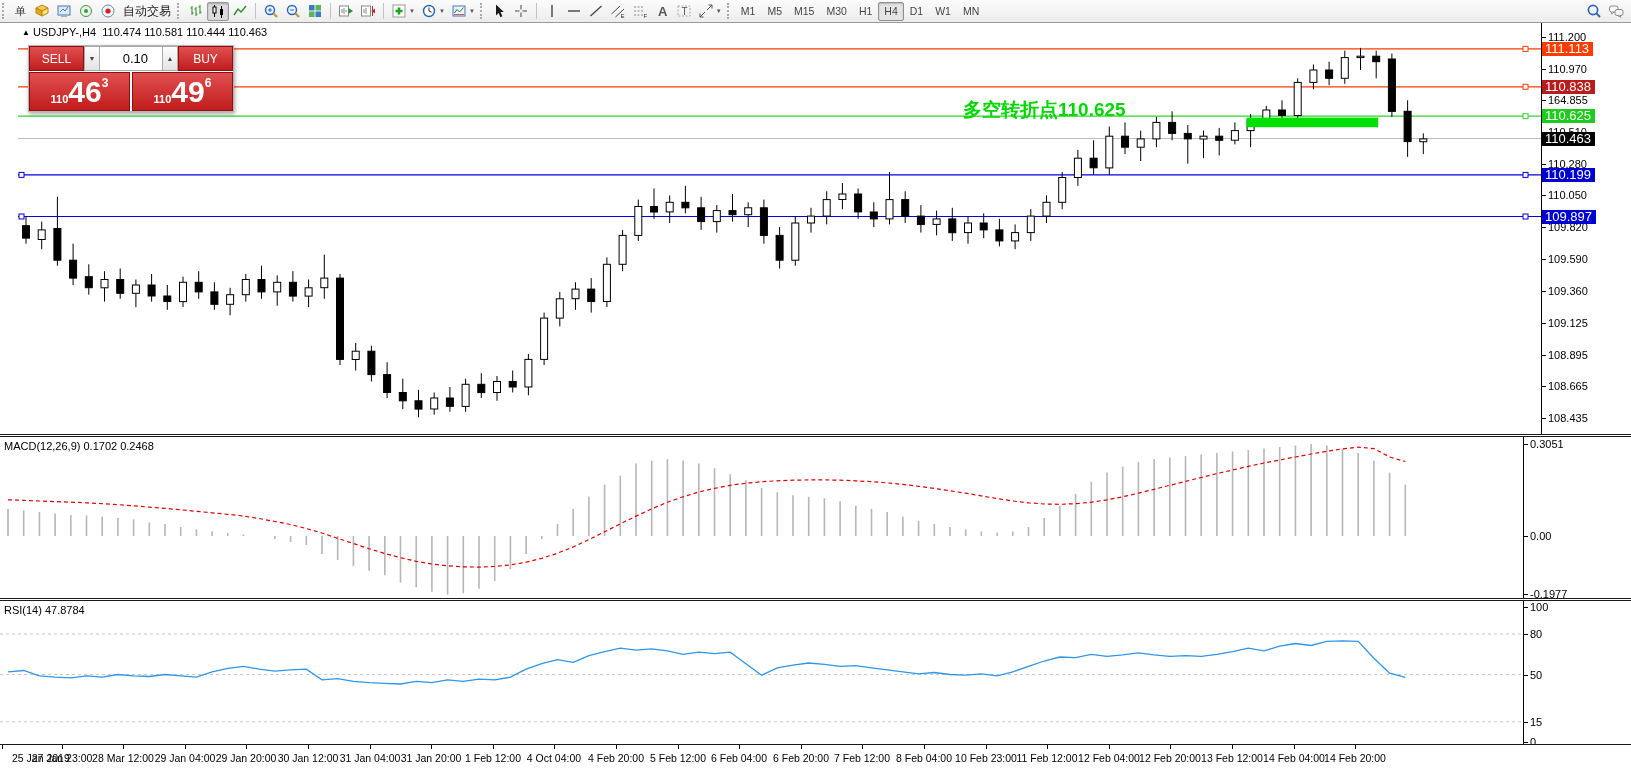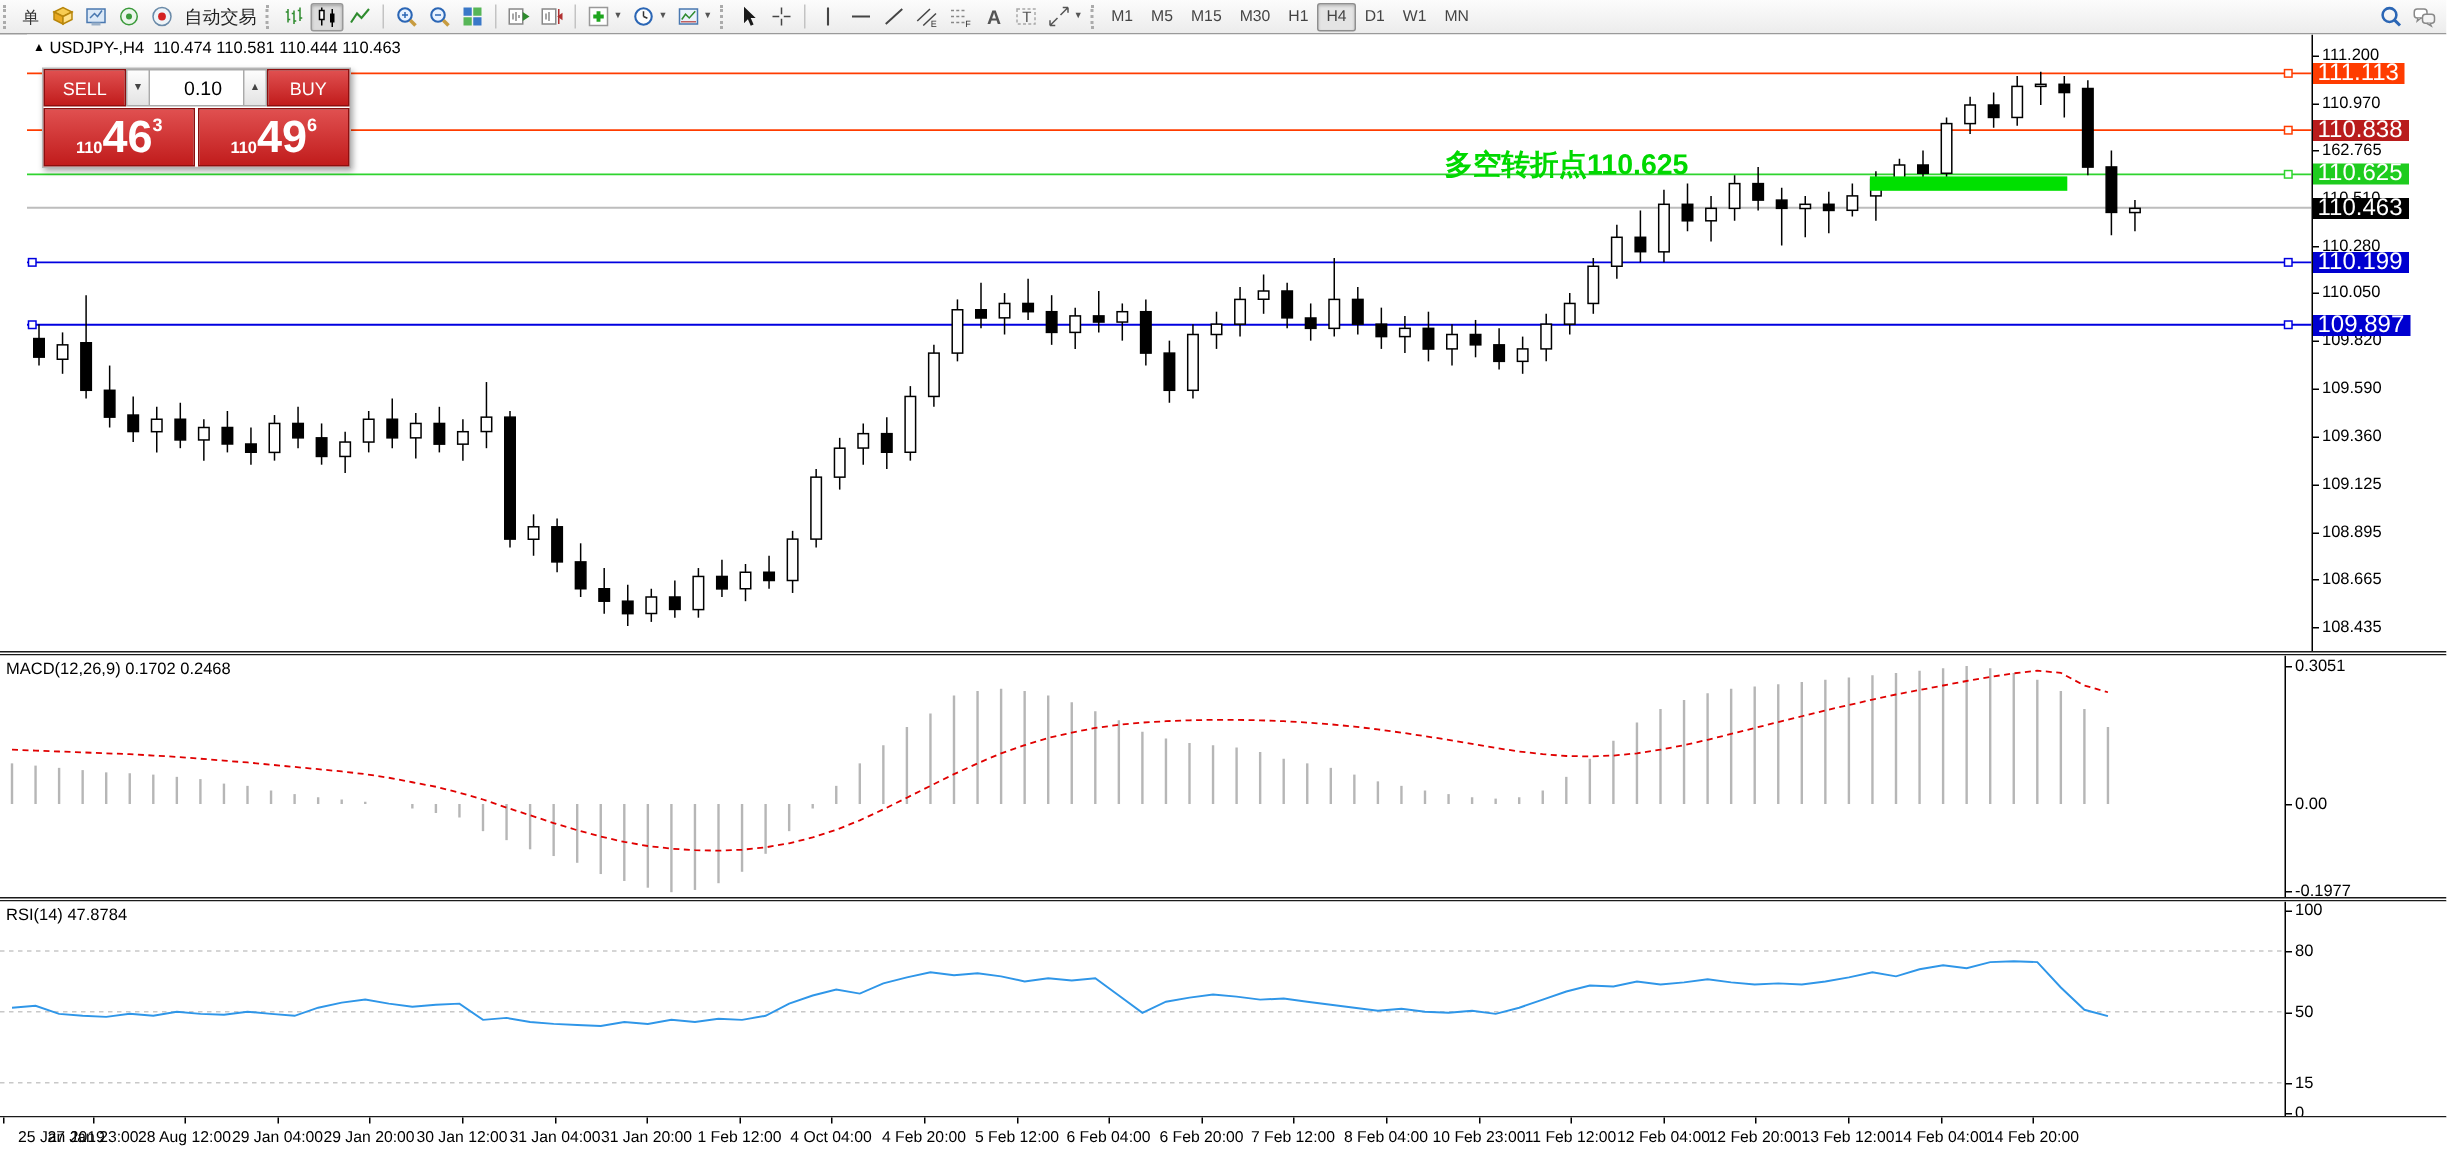--- a/index.html
+++ b/index.html
@@ -25,21 +25,21 @@
   #macd-pane{height:161px;}
   #rsi-pane{height:143px;}
   .sep{height:3px;background:#fff;border-top:1px solid #1a1a1a;border-bottom:1px solid #1a1a1a;}
   .bline{height:1px;background:#1a1a1a;}
   .vline{position:absolute;left:1523px;top:0;bottom:0;width:1px;background:#000;}
   .pane-label{position:absolute;left:4px;top:3px;font-size:11px;color:#000;z-index:4;}
   .tri{font-size:8px;vertical-align:1px;margin-right:3px;}
   
   .tick-label{position:absolute;left:1530px;transform:translateY(-50%);font-size:11px;color:#000;z-index:1;}
   .tick-label:before{content:"";position:absolute;left:-6px;top:50%;width:4px;height:1px;background:#000;}
-  .price-tag{position:absolute;left:1524px;transform:translateY(-50%);font-size:16px;color:#fff;
+  .price-tag{position:absolute;left:1524px;transform:translateY(-50%);font-size:13px;color:#fff;
     padding:1px 4px 1px 3px;z-index:3;line-height:12px;}
   
   .annot{position:absolute;font-weight:bold;z-index:3;letter-spacing:0;}
   
   .trade-panel{position:absolute;left:10px;top:22px;width:206px;z-index:6;background:#fff;
     border:1px solid #b5b5b5;box-shadow:1px 2px 4px rgba(0,0,0,.35);padding:0;}
   .tp-row1{display:flex;height:25px;}
   .tp-row2{display:flex;height:39px;margin-top:1px;}
   .redbtn{background:linear-gradient(#e05050,#c11c1c);border:1px solid #8d0f0f;color:#fff;
     display:flex;align-items:center;justify-content:center;}
@@ -482,21 +482,21 @@
         <span class="big">49</span>
         <span class="sup">6</span>
       </div>
     </div>
   </div>
 
   <div class="annot" id="annot" style="left: 945px; top: 74px; font-size: 19px; color: rgb(0, 216, 0);">多空转折点110.625</div>
   <div id="price-axis-labels">
       <div class="tick-label" style="top:13.9px">111.200</div>
       <div class="tick-label" style="top:45.6px">110.970</div>
-      <div class="tick-label" style="top:77.3px">162.765</div>
+      <div class="tick-label" style="top:77.3px">164.855</div>
       <div class="tick-label" style="top:109.0px">110.510</div>
       <div class="tick-label" style="top:140.7px">110.280</div>
       <div class="tick-label" style="top:172.4px">110.050</div>
       <div class="tick-label" style="top:204.1px">109.820</div>
       <div class="tick-label" style="top:235.8px">109.590</div>
       <div class="tick-label" style="top:267.5px">109.360</div>
       <div class="tick-label" style="top:299.9px">109.125</div>
       <div class="tick-label" style="top:331.6px">108.895</div>
       <div class="tick-label" style="top:363.3px">108.665</div>
       <div class="tick-label" style="top:395.0px">108.435</div>
@@ -635,21 +635,21 @@
 </div>
 
 <div class="bline"></div>
 
 <div id="time-axis">
     <div class="t-tick" style="left:2px"></div>
     <div class="t-label first" style="left:12px">25 Jan 2019</div>
     <div class="t-tick" style="left:62px"></div>
     <div class="t-label" style="left:62px">27 Jan 23:00</div>
     <div class="t-tick" style="left:123px"></div>
-    <div class="t-label" style="left:123px">28 Aug 12:00</div>
+    <div class="t-label" style="left:123px">28 Mar 12:00</div>
     <div class="t-tick" style="left:185px"></div>
     <div class="t-label" style="left:185px">29 Jan 04:00</div>
     <div class="t-tick" style="left:246px"></div>
     <div class="t-label" style="left:246px">29 Jan 20:00</div>
     <div class="t-tick" style="left:308px"></div>
     <div class="t-label" style="left:308px">30 Jan 12:00</div>
     <div class="t-tick" style="left:370px"></div>
     <div class="t-label" style="left:370px">31 Jan 04:00</div>
     <div class="t-tick" style="left:431px"></div>
     <div class="t-label" style="left:431px">31 Jan 20:00</div>

